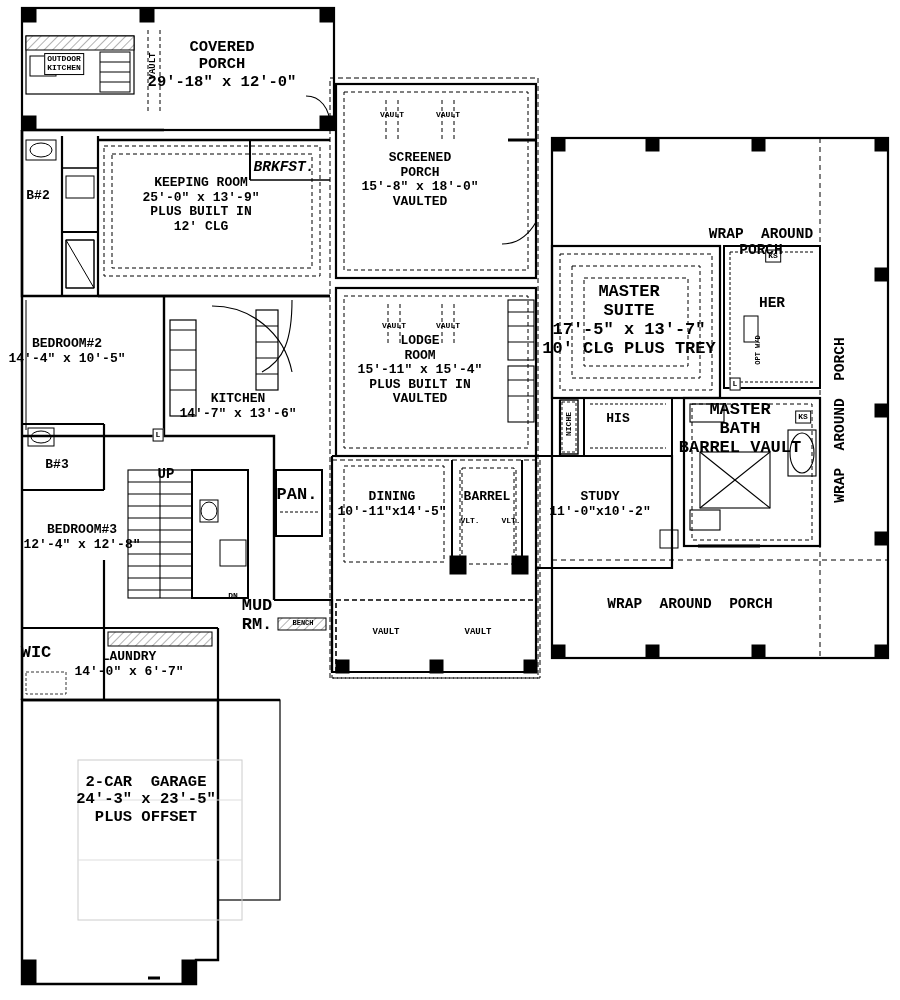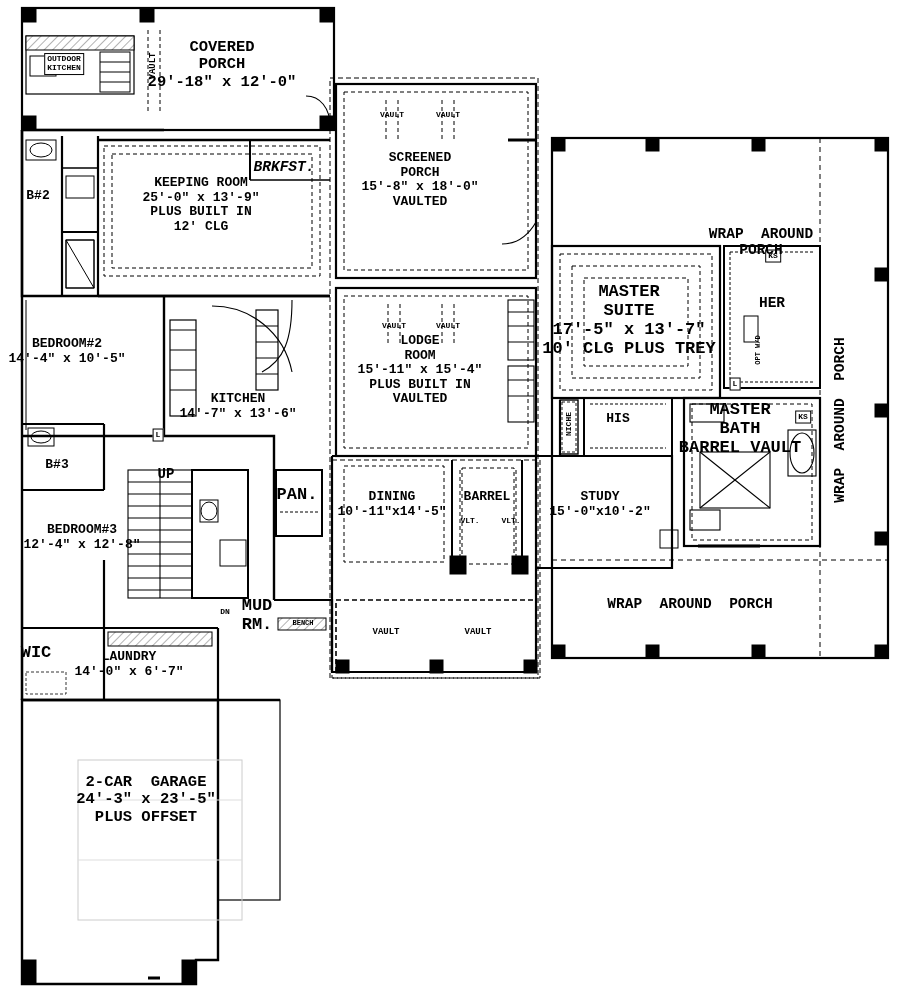--- a/index.html
+++ b/index.html
@@ -329,27 +329,27 @@
     <div class="lbl ctr t14" style="left: 761px; top: 196px; margin-top: 46px;">WRAP  AROUND
 PORCH</div>
     <div class="lbl ctr t14 rot" style="left: 840px; top: 420px;">WRAP  AROUND  PORCH</div>
     <div class="lbl ctr t14" style="left: 690px; top: 604px;">WRAP  AROUND  PORCH</div>
     <div class="lbl ctr t13" style="left: 392px; top: 505px;">DINING
 10'-11"x14'-5"</div>
     <div class="lbl ctr t13" style="left: 487px; top: 497px;">BARREL</div>
     <div class="lbl ctr t8" style="left: 470px; top: 521px;">VLT.</div>
     <div class="lbl ctr t8" style="left: 511px; top: 521px;">VLT.</div>
     <div class="lbl ctr t13" style="left: 600px; top: 505px;">STUDY
-15'-0"x10'-2"</div>
+11'-0"x10'-2"</div>
     <div class="lbl ctr t12" style="left: 297px; top: 495px;">PAN.</div>
     <div class="lbl ctr t12" style="left: 257px; top: 615px;">MUD
 RM.</div>
     <div class="lbl ctr t7" style="left: 303px; top: 624px;">BENCH</div>
     <div class="lbl ctr t10" style="left: 166px; top: 475px;">UP</div>
-    <div class="lbl ctr t8" style="left: 225px; top: 596px; margin-top: 16px;">DN</div>
+    <div class="lbl ctr t8" style="left: 233px; top: 596px;">DN</div>
     <div class="lbl ctr t12" style="left: 36px; top: 653px;">WIC</div>
     <div class="lbl ctr t13" style="left: 129px; top: 665px;">LAUNDRY
 14'-0" x 6'-7"</div>
     <div class="lbl ctr t9" style="left: 386px; top: 632px;">VAULT</div>
     <div class="lbl ctr t9" style="left: 478px; top: 632px;">VAULT</div>
     <div class="lbl ctr t15" style="left: 146px; top: 800px;">2-CAR  GARAGE
 24'-3" x 23'-5"
 PLUS OFFSET</div>
     <div class="lbl ctr t8 boxed" style="left: 158px; top: 435px;">L</div>
     <div class="lbl ctr t8 boxed" style="left: 735px; top: 384px;">L</div>

